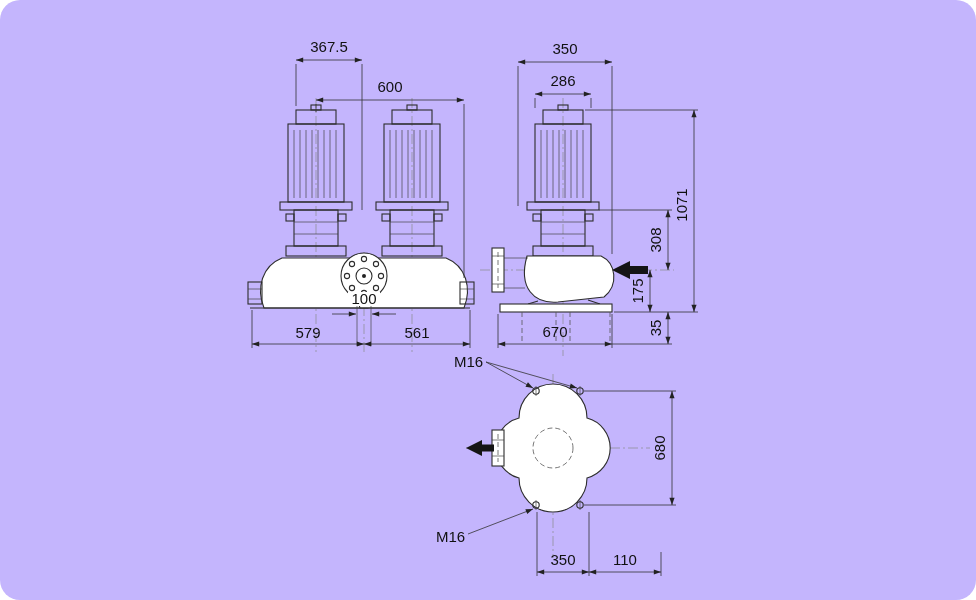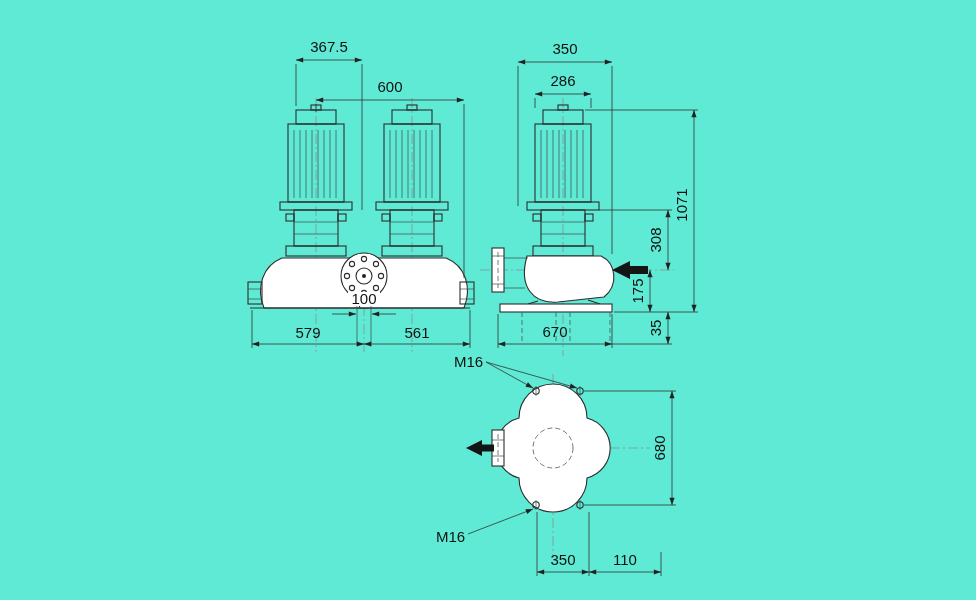--- a/index.html
+++ b/index.html
@@ -1,17 +1,17 @@
 <!DOCTYPE html>
 <html><head>
 <meta charset="utf-8">
 <style>
   html,body{margin:0;padding:0;background:#ffffff;}
-  .canvas{position:relative;width:976px;height:600px;background:#5eead4;overflow:hidden;
-          font-family:"Liberation Sans",sans-serif;}
+  .canvas{position:relative;width:976px;height:600px;background:#c4b5fd;overflow:hidden;
+          font-family:"Liberation Sans",sans-serif;border-radius:20px;}
   svg{display:block;}
   .out  {stroke:#2d2d2d;fill:none;stroke-width:1.1;}
   .outf {stroke:#2d2d2d;fill:#ffffff;stroke-width:1.1;}
   .thin {stroke:#3a3a3a;fill:none;stroke-width:.65;}
   .dim  {stroke:#333333;fill:none;stroke-width:.8;}
   .cl   {stroke:#8a8a8a;fill:none;stroke-width:.7;stroke-dasharray:10 3 2 3;}
   .dsh  {stroke:#555555;fill:none;stroke-width:.8;stroke-dasharray:5 3;}
   text.lbl{font-family:"Liberation Sans",sans-serif;font-size:15px;fill:#111;stroke:none;}
   .mid{text-anchor:middle;}
 </style>

